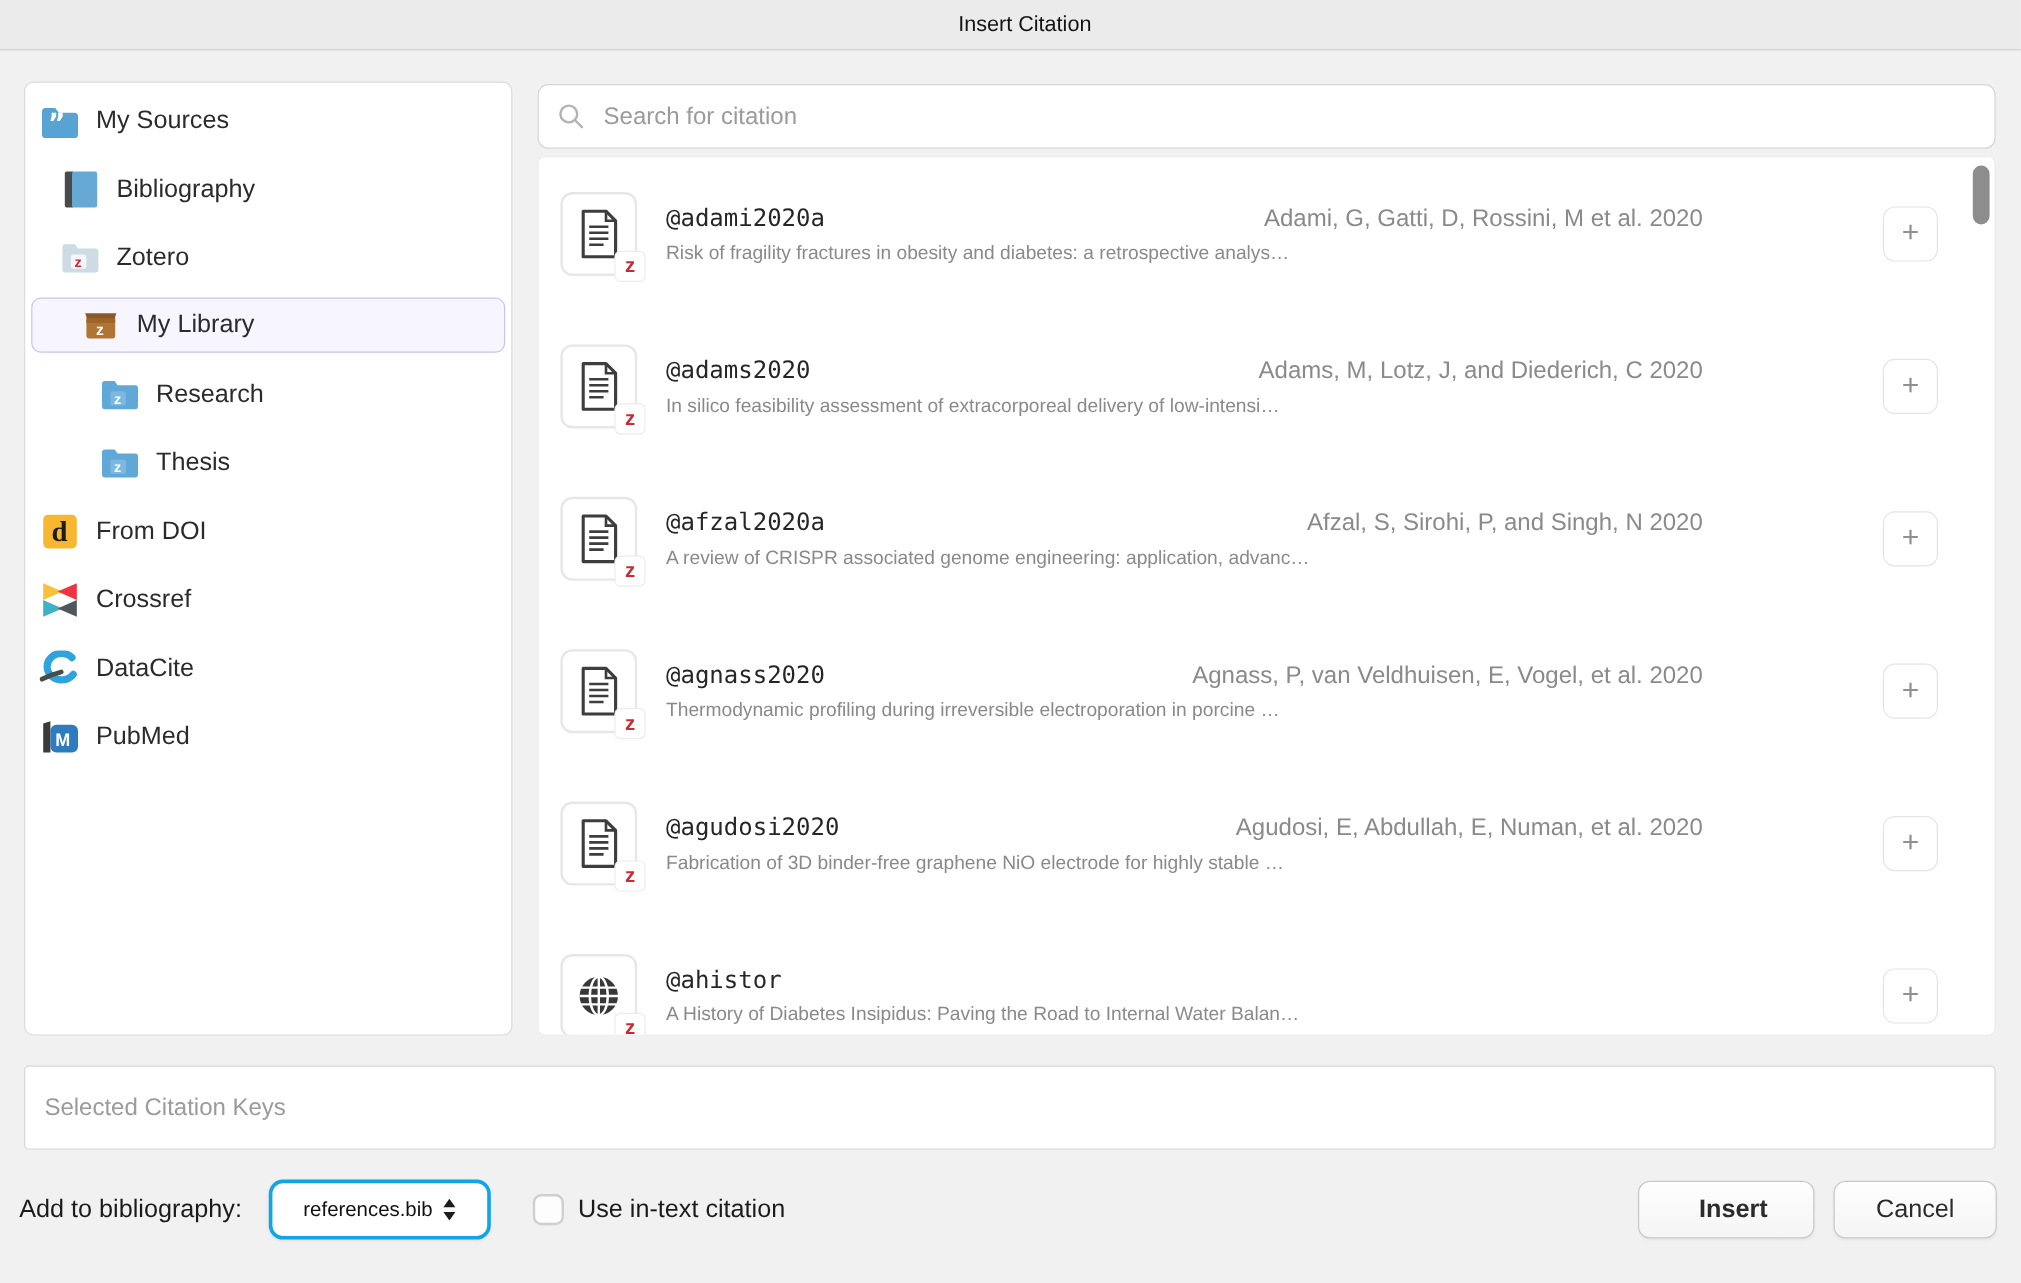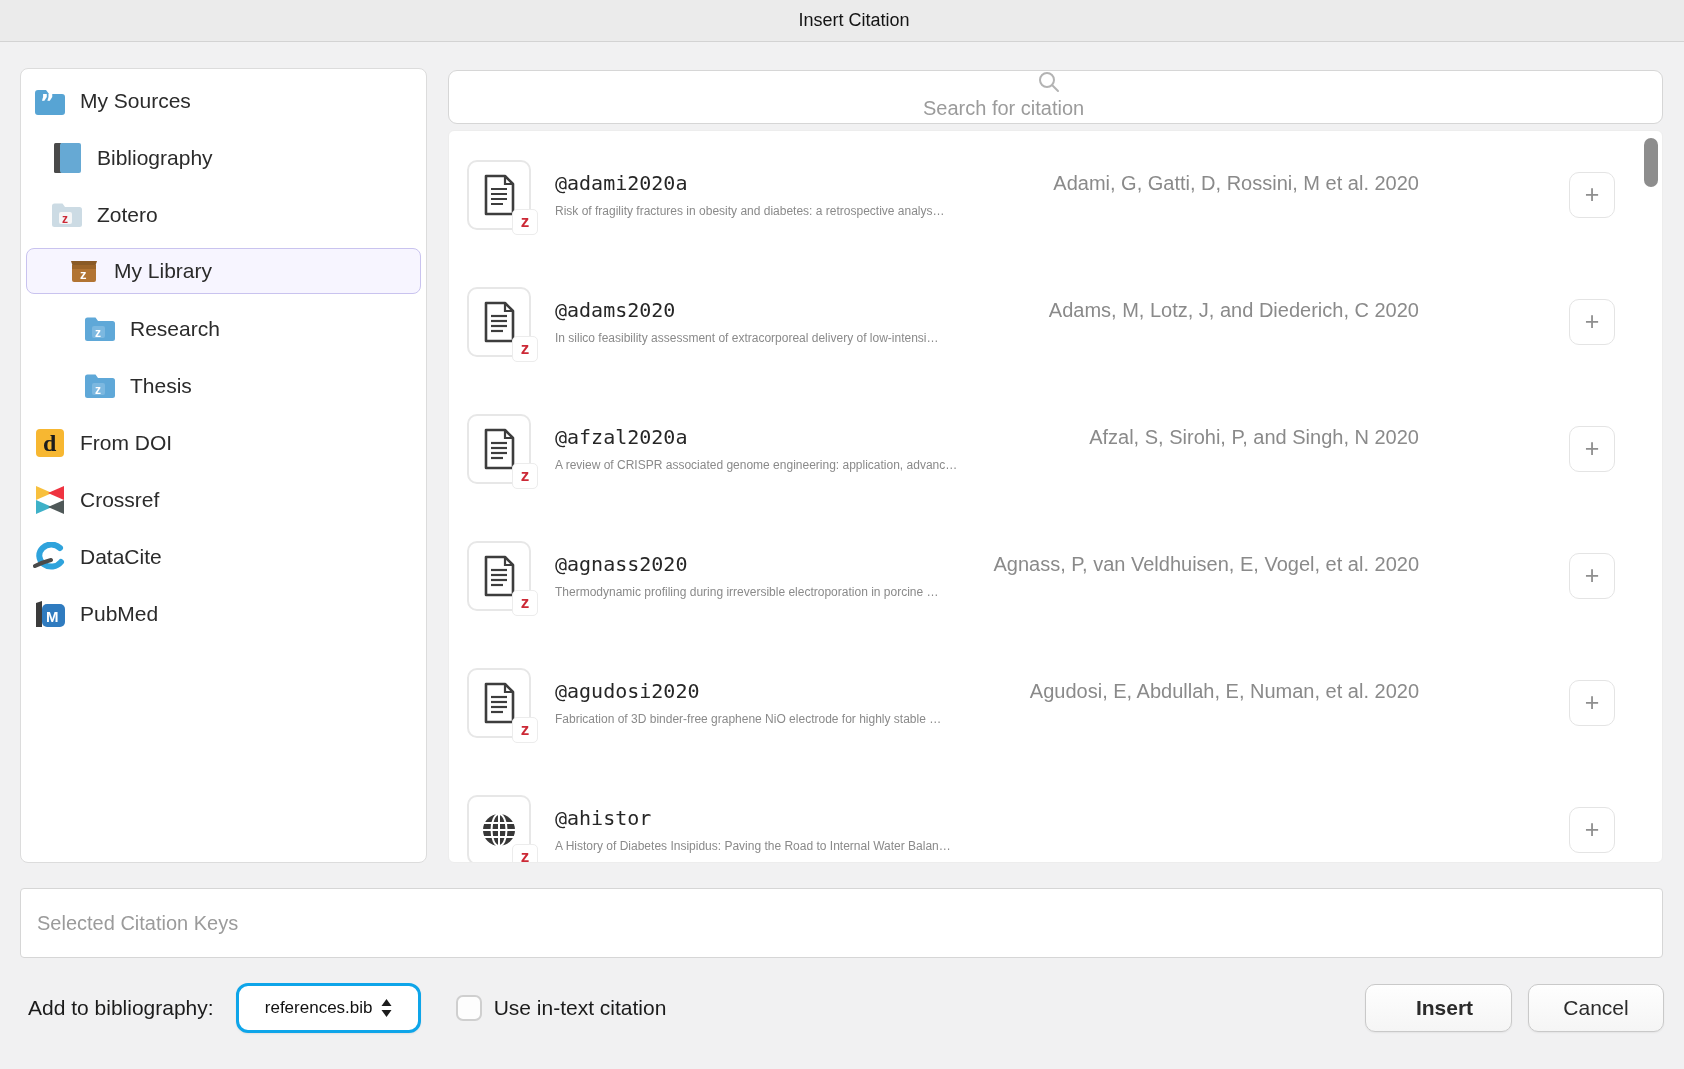--- a/index.html
+++ b/index.html
@@ -34,21 +34,21 @@
   .lvl3{padding-left:62px;}
   .srow.selected{
     margin:0 5px;padding-left:40px;
     background:#f7f5ff;border:1px solid #c9c3ef;border-radius:8px;
     height:46px;margin-top:5px;margin-bottom:6px;
   }
   
   .main{position:absolute;left:448px;top:70px;width:1215px;}
   .searchbox{
     height:54px;background:#fff;border:1px solid #d6d6d6;border-radius:9px;
-    display:flex;align-items:center;padding:0 16px;box-sizing:border-box;flex-direction:column;
+    display:flex;align-items:center;padding:0 16px;box-sizing:border-box;
   }
   .searchbox svg{flex:0 0 auto;margin-right:14px;}
   .searchbox input{
     flex:1;border:none;outline:none;background:transparent;
     font-family:"Liberation Sans",sans-serif;font-size:20px;color:#444;
   }
   .searchbox input::placeholder{color:#9b9b9b;}
   .list{
     margin-top:6px;height:733px;background:#fff;
     border:1px solid #ededed;border-radius:6px;
@@ -63,42 +63,42 @@
   .zbadge{
     position:absolute;right:-9px;bottom:-7px;width:24px;height:24px;
     background:#fff;border:1px solid #ececec;border-radius:5px;
     color:#cc2936;font-weight:bold;font-size:17px;line-height:23px;text-align:center;
     font-family:"Liberation Sans",sans-serif;
   }
   .ctext{margin-left:24px;width:864px;min-width:0;}
   .cline1{display:flex;justify-content:space-between;align-items:baseline;margin-bottom:9px;}
   .ckey{font-family:"DejaVu Sans Mono",monospace;font-size:20px;color:#262626;white-space:nowrap;}
   .cauthors{font-size:20px;color:#8a8a8a;white-space:nowrap;}
-  .ctitle{font-size:12px;color:#8a8a8a;white-space:nowrap;overflow:hidden;}
+  .ctitle{font-size:16px;color:#8a8a8a;white-space:nowrap;overflow:hidden;}
   .plus{
     margin-left:auto;margin-right:47px;width:46px;height:46px;
     border:1px solid #e4e4e4;border-radius:10px;background:#fff;
     color:#8f8f8f;font-size:25px;line-height:1;display:flex;align-items:center;justify-content:center;
     font-family:"Liberation Sans",sans-serif;cursor:pointer;padding:0;
   }
   .scrollthumb{
     position:absolute;right:4px;top:7px;width:14px;height:49px;
     background:#8d8d8d;border-radius:7px;
   }
   
   .keysinput{
     position:absolute;left:20px;top:888px;width:1643px;height:70px;
     background:#fff;border:1px solid #d6d6d6;border-radius:4px;
     box-sizing:border-box;padding:0 16px;
     font-family:"Liberation Sans",sans-serif;font-size:20px;color:#444;outline:none;
   }
   .keysinput::placeholder{color:#9b9b9b;}
   
   .footer{
-    position:absolute;left:20px;right:20px;top:982px;height:51px;
+    position:absolute;left:8px;right:20px;top:982px;height:51px;
     display:flex;align-items:center;
   }
   .flabel{font-size:21px;color:#1b1b1b;}
   .addlabel{margin-left:8px;}
   .bibselect{
     margin-left:22px;width:185px;height:50px;box-sizing:border-box;
     background:#fff;border:3px solid #0ea5e9;border-radius:12px;
     box-shadow:0 1px 2px rgba(0,0,0,0.07);
     display:flex;align-items:center;justify-content:center;gap:8px;
     font-size:17px;color:#111;cursor:pointer;

